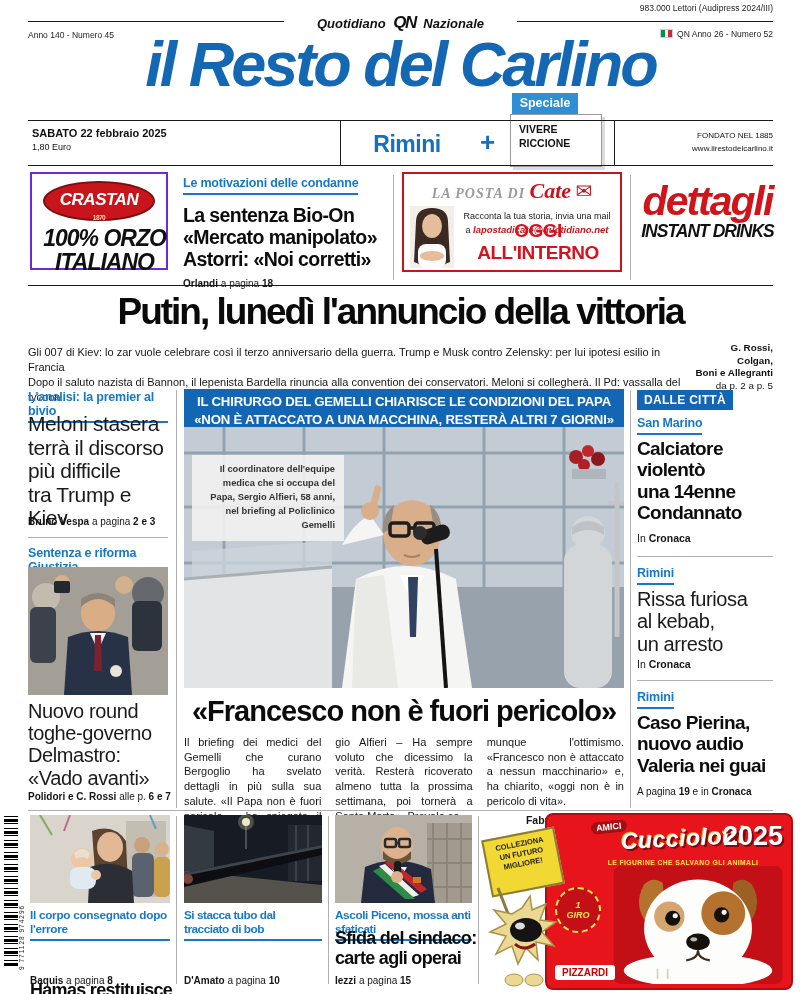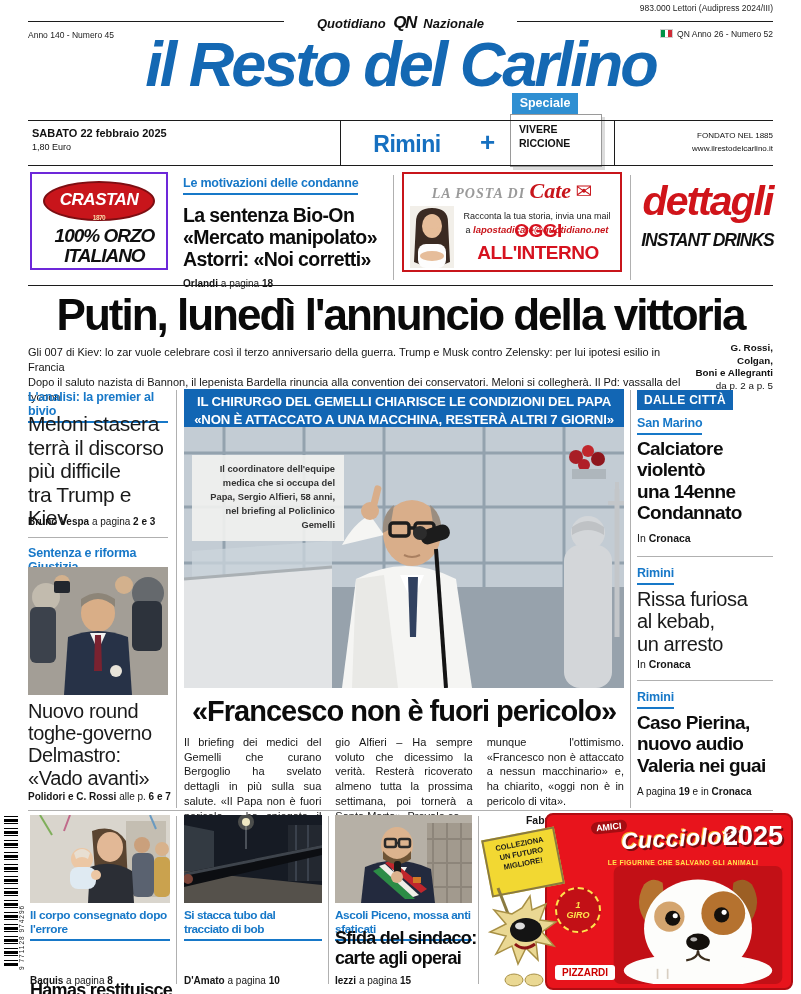--- a/index.html
+++ b/index.html
@@ -32,54 +32,54 @@
   .edition { color:#1670c0; font-weight:bold; font-size:23px; letter-spacing:-0.5px; }
   .plus { color:#1670c0; font-weight:900; font-size:26px; }
 
   .kicker { color:#1778c8; font-weight:bold; font-size:12.5px; letter-spacing:-0.2px;
             border-bottom:2px solid #1778c8; padding-bottom:3px; }
   .hl-xbold { font-weight:bold; letter-spacing:-0.6px; line-height:1.13; color:#0c0c0c; }
   .hl-light { font-weight:normal; letter-spacing:-0.4px; line-height:1.12; color:#1a1a1a; }
   .byline { font-size:10px; color:#151515; }
   .byline b { font-weight:bold; }
 
-  .mainhead { font-weight:bold; font-size:44px; letter-spacing:-2px; line-height:1;
+  .mainhead { font-weight:bold; font-size:37px; letter-spacing:-2px; line-height:1;
               text-align:center; color:#0a0a0a; }
   .deck { font-size:11px; line-height:1.35; color:#161616; }
   .deck-authors { font-size:9.8px; line-height:1.3; text-align:right; }
 
   .banner { background:#1266b4; color:#fff; font-weight:bold; font-size:13.2px;
             line-height:1.35; text-align:center; padding:4px 2px; letter-spacing:-0.2px; }
   .caption-box { background:rgba(242,242,240,0.9); color:#333; font-weight:bold; font-size:9.3px;
                  line-height:1.5; text-align:right; padding:8px 9px; }
   .bodycol { font-size:11px; line-height:1.34; text-align:justify; color:#161616; }
 
   .badge-blue { display:inline-block; background:#1266b4; color:#fff; font-weight:bold;
                 font-size:12px; letter-spacing:0.3px; padding:3px 7px; }
 
   
   .crastan-box { border:2px solid #6d28d9; background:#fff; text-align:center; padding-top:7px; }
   .crastan-oval { width:112px; height:40px; margin:0 auto; background:#c8151b; border:2px solid #7d0e12;
                   border-radius:50%; color:#fff; font-weight:bold; font-style:italic; font-size:17px;
                   line-height:34px; letter-spacing:-0.5px; }
   .crastan-year { display:block; font-size:6.5px; line-height:2px; color:#f7d9a8; font-style:normal; }
-  .crastan-tag { font-weight:bold; font-style:italic; font-size:19px; letter-spacing:-1px;
+  .crastan-tag { font-weight:bold; font-style:italic; font-size:23px; letter-spacing:-1px;
                  line-height:1.05; color:#101010; margin-top:5px;padding-left:11px; }
   .posta-box { border:2px solid #c8151b; background:#fff; }
   .posta-title-prefix { font-family:"Liberation Serif", serif; font-weight:bold; font-style:italic;
                         color:#9a9a9a; font-size:14px; letter-spacing:1px; }
   .posta-title-name { font-family:"Liberation Serif", serif; font-weight:bold; font-style:italic;
                       color:#c8151b; font-size:22px; }
   .envelope { color:#c8151b; font-size:20px; line-height:1; }
   .posta-body { font-size:9px; color:#222; line-height:1.4; }
   .posta-mail { color:#c8151b; font-weight:bold; font-style:italic; font-size:9.5px; }
   .posta-footer { color:#d6121f; font-weight:bold; font-size:19px; letter-spacing:-0.5px; }
   .ristora-brand { color:#d0141a; font-weight:bold; font-style:italic; font-size:41px;
                    letter-spacing:-2px; line-height:0.95; }
-  .ristora-sub { color:#111; font-weight:bold; font-style:italic; font-size:17.5px; letter-spacing:-1px;margin-top:9px; }
+  .ristora-sub { color:#111; font-weight:bold; font-style:italic; font-size:17.5px; letter-spacing:-1px; }
 
   
   .cell-kicker { color:#1778c8; font-weight:bold; font-size:11.8px; letter-spacing:-0.3px;
                  border-bottom:2px solid #1778c8; padding-bottom:3px; }
   .cell-head { font-weight:bold; font-size:18px; letter-spacing:-0.7px; line-height:1.13; color:#0c0c0c; }
 
   
   .cuccio { background:#e8141c; border-radius:8px; border:2px solid #b00d12; }
   .cuccio-amici { display:inline-block; background:#a50d12; color:#fff; font-weight:bold; font-size:9px;
                   padding:1px 5px; border-radius:6px; transform:rotate(-6deg); }

